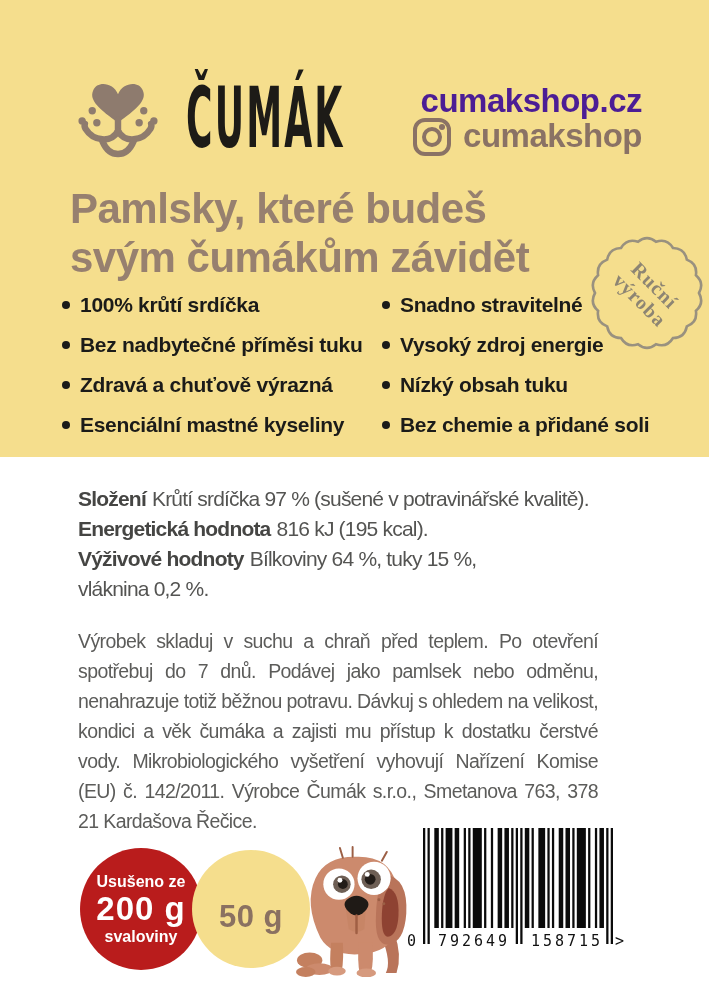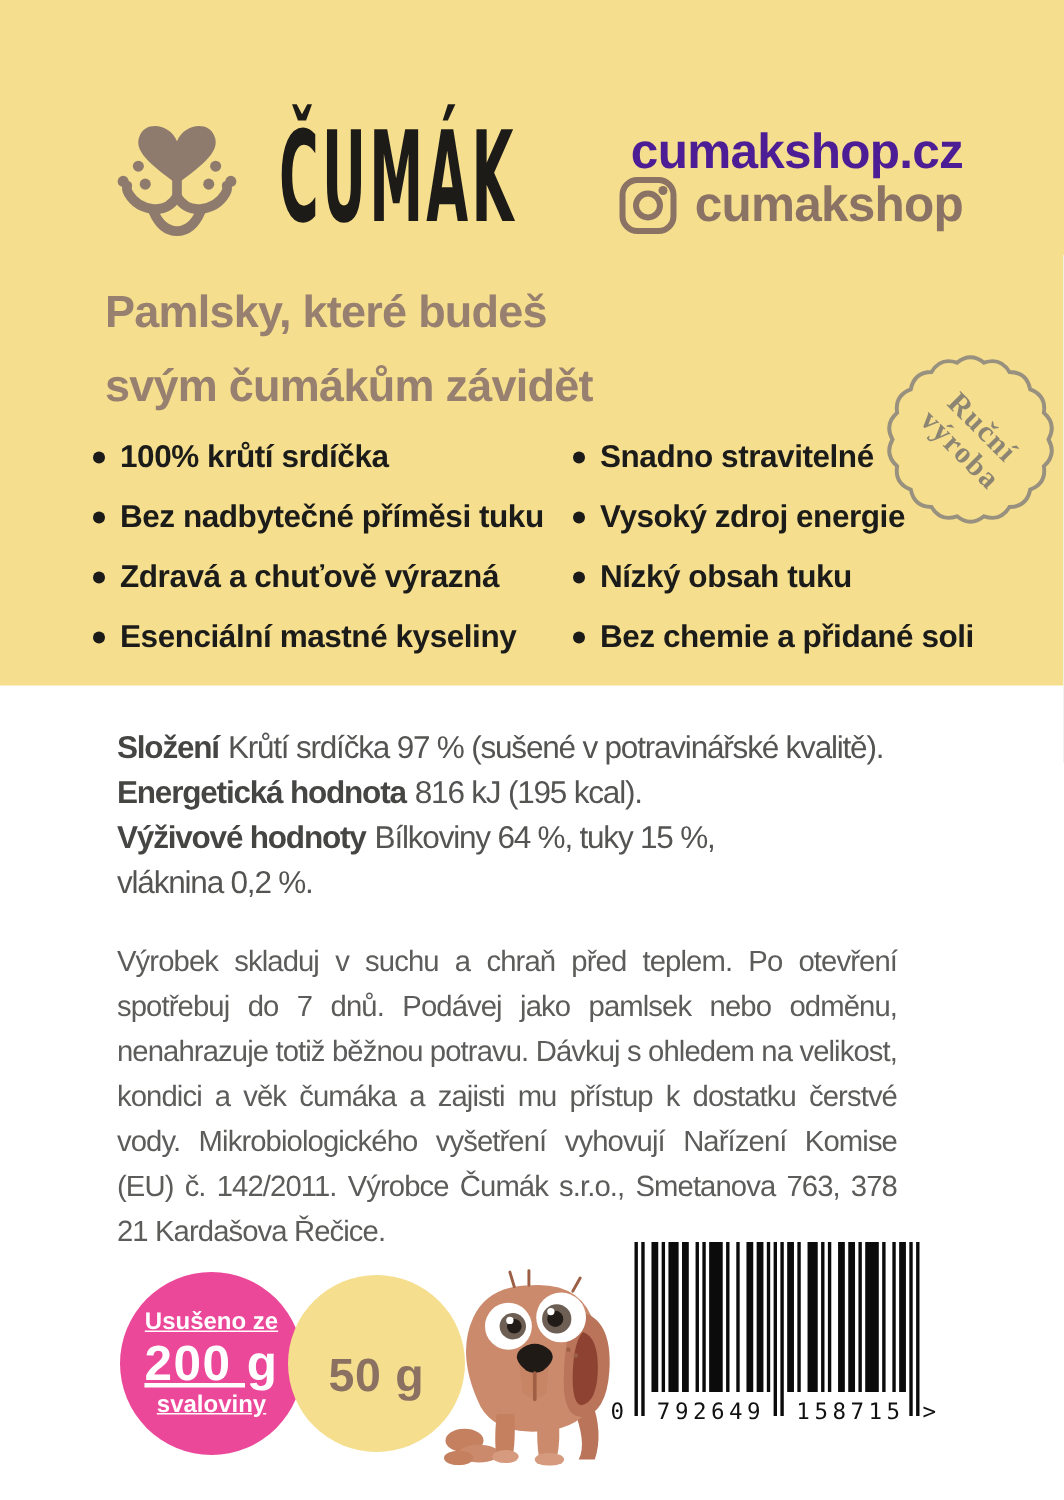--- a/index.html
+++ b/index.html
@@ -20,21 +20,21 @@
     font-weight:bold;font-size:33px;color:#4c1d95;letter-spacing:-0.5px;
   }
   .ig-row{
     position:absolute;left:400px;top:117px;width:242px;
     display:flex;justify-content:flex-end;align-items:flex-start;gap:11px;
   }
   .ig-icon{width:40px;height:40px;flex:0 0 auto;}
   .ig-handle{font-weight:bold;font-size:33px;color:#8A7265;letter-spacing:-0.5px;}
   .headline{
     position:absolute;left:70px;top:184px;
-    font-weight:bold;font-size:30px;line-height:49px;color:#97806F;letter-spacing:-0.5px;
+    font-weight:bold;font-size:42px;line-height:49px;color:#97806F;letter-spacing:-0.5px;
   }
   .badge{position:absolute;left:586px;top:232px;width:122px;height:122px;}
   .badge-svg{position:absolute;left:0;top:0;width:122px;height:122px;}
   .badge-text{
     position:absolute;left:0;top:0;width:122px;height:122px;
     display:flex;flex-direction:column;align-items:center;justify-content:center;
     transform:rotate(45deg);
     font-family:"Liberation Serif",serif;font-weight:bold;font-size:20px;line-height:21px;
     color:#8D8573;letter-spacing:1px;text-align:center;
   }
@@ -52,22 +52,22 @@
     font-size:21px;line-height:30px;color:#545452;letter-spacing:-0.8px;
   }
   .nutrition b{color:#454543;margin-right:6px;letter-spacing:-0.8px;}
   .storage{
     position:absolute;left:78px;top:626px;width:520px;margin:0;
     font-size:19.5px;line-height:30px;color:#5C5C5A;letter-spacing:-0.6px;text-align:justify;
   }
   
   .circle-brown{
     position:absolute;left:80px;top:848px;width:122px;height:122px;border-radius:50%;
-    background:#ec4899;color:#ffffff;display:flex;flex-direction:column;
-    align-items:center;justify-content:center;text-align:center;z-index:1;text-decoration:underline;
+    background:#b91c1c;color:#ffffff;display:flex;flex-direction:column;
+    align-items:center;justify-content:center;text-align:center;z-index:1;
   }
   .circle-brown .small{font-weight:bold;font-size:16px;line-height:19px;}
   .circle-brown .big{font-weight:bold;font-size:33px;line-height:36px;letter-spacing:1px;}
   .circle-yellow{
     position:absolute;left:192px;top:850px;width:118px;height:118px;border-radius:50%;
     background:#F5DE8D;display:flex;align-items:center;justify-content:center;z-index:3;
   }
   .circle-yellow .big{font-weight:bold;font-size:31px;color:#8A7161;letter-spacing:0.5px;margin-top:16px;}
   .dog{position:absolute;left:296px;top:845px;width:122px;height:132px;z-index:2;}
   .barcode{position:absolute;left:405px;top:828px;width:230px;height:128px;background:#fff;z-index:1;}

